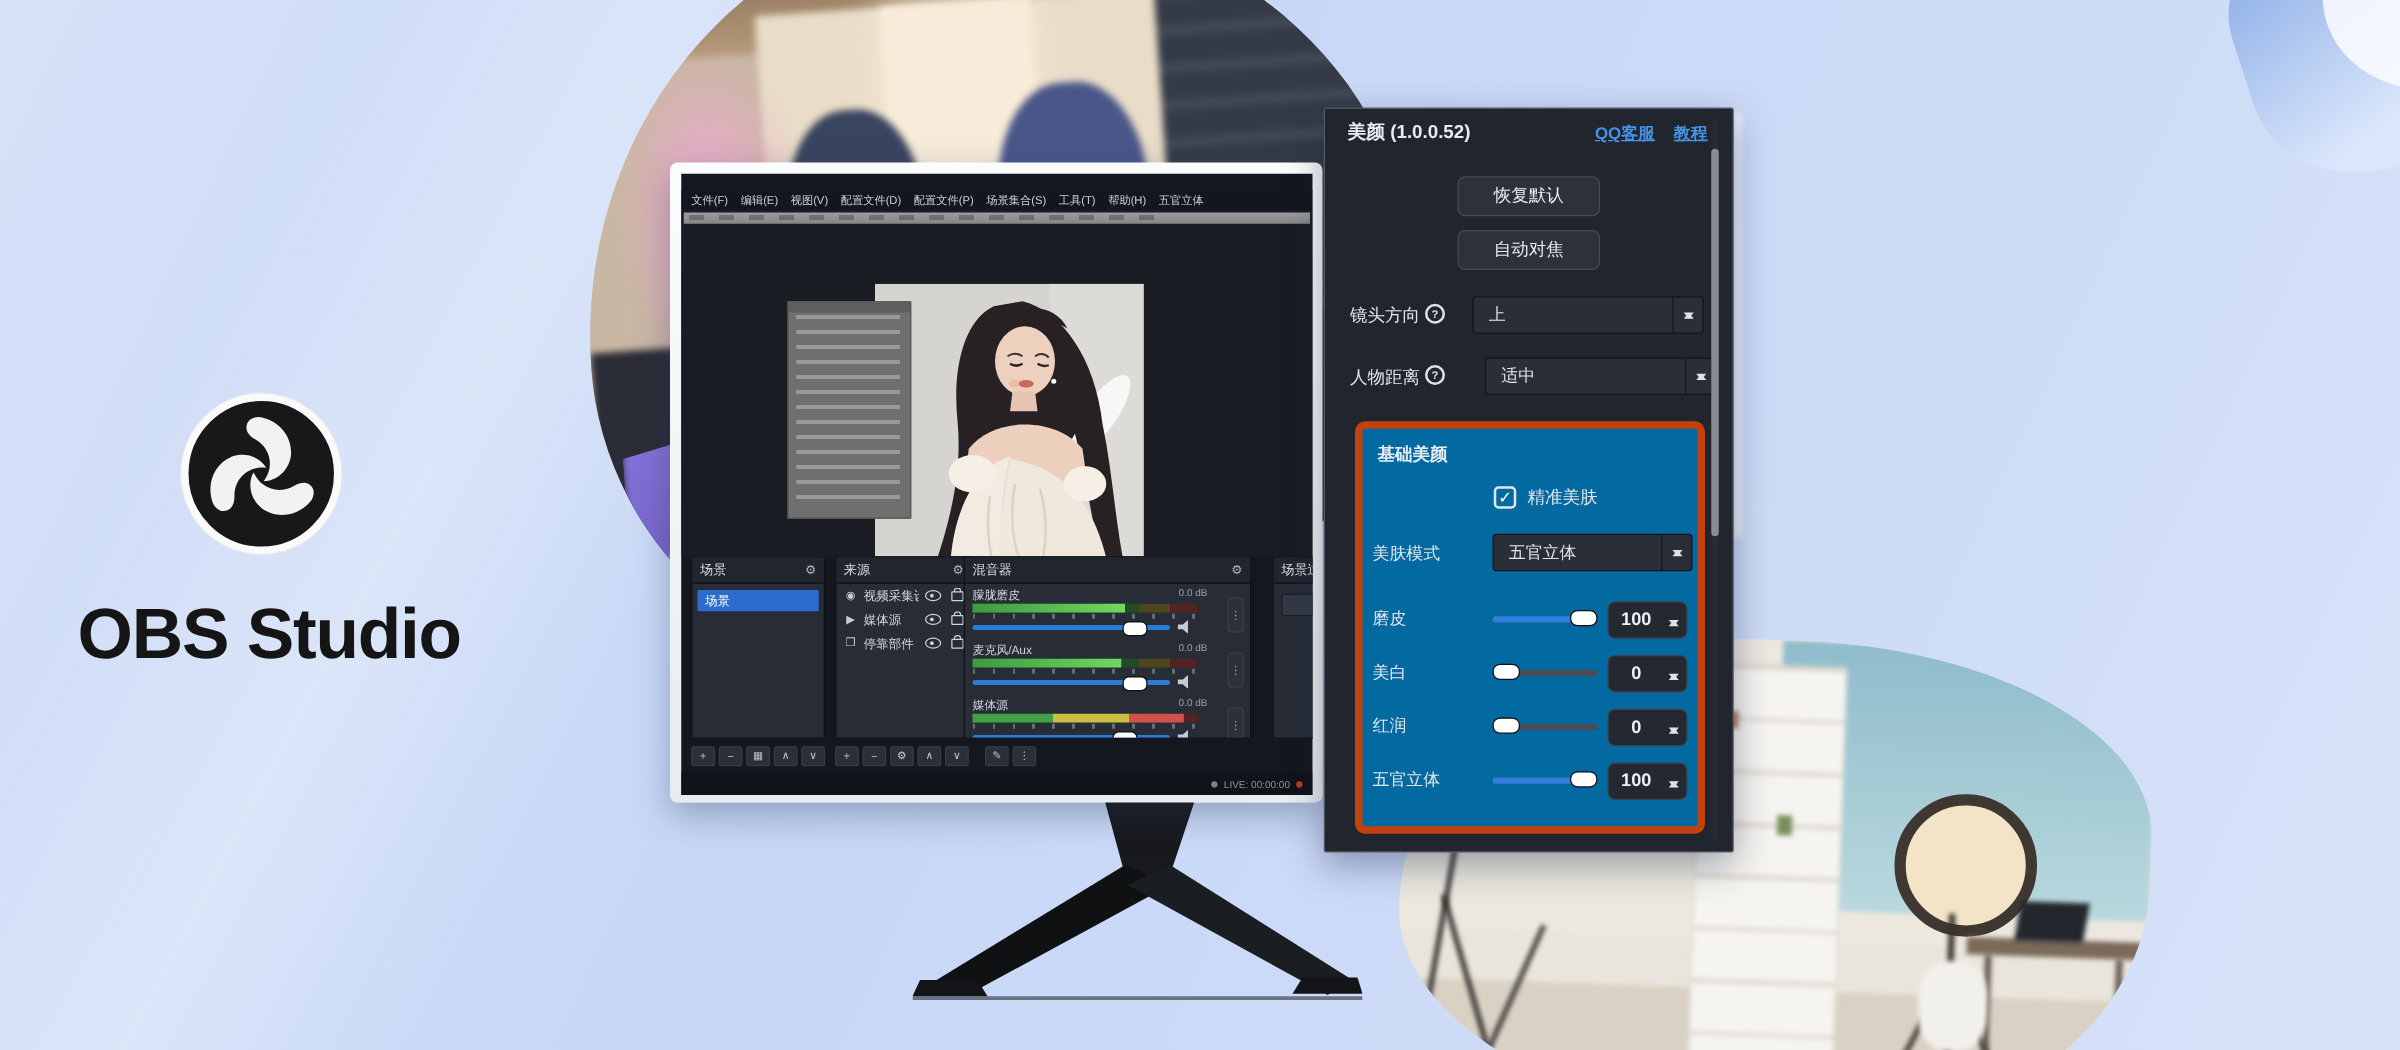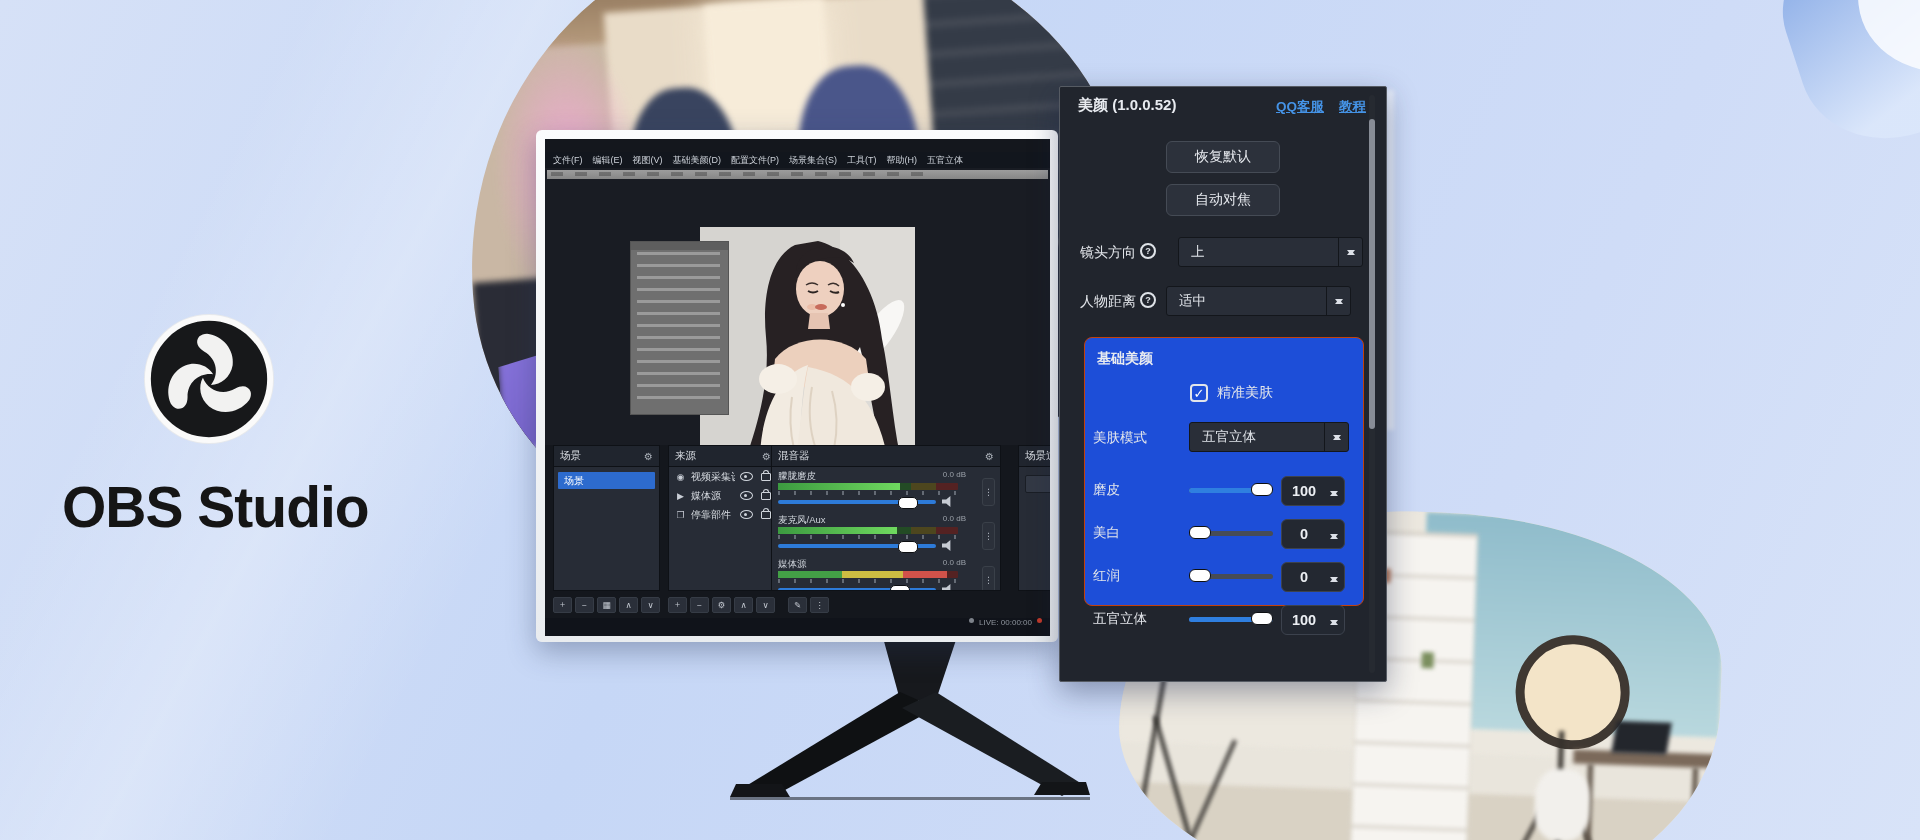--- a/index.html
+++ b/index.html
@@ -69,42 +69,42 @@
   .vol .vh{position:absolute;top:-3px;left:calc((100% - 18px)*var(--vol)/100);width:18px;height:10px;background:#fff;border:1px solid #0d0f12;border-radius:5px;}
   .spk{position:absolute;left:170px;top:26px;width:12px;height:11px;background:#c6cbd3;
        clip-path:polygon(0 32%,35% 32%,70% 0,70% 100%,35% 68%,0 68%);}
   .chbtn{position:absolute;right:5px;top:8px;width:11px;height:26px;background:#2b303a;border:1px solid #3a4049;border-radius:3px;
          color:#aab0ba;font-size:9px;display:flex;align-items:center;justify-content:center;}
   .transbox{margin:8px 6px;width:40px;height:16px;background:#333945;border:1px solid #1a1e25;border-radius:2px;}
   
   .tgroup{position:absolute;top:452px;height:27px;display:flex;align-items:center;gap:3px;}
   .tbtn{width:17px;height:14px;background:#2a2f39;border:1px solid #363c46;border-radius:2px;color:#c3c8d0;font-size:8.5px;
         display:flex;align-items:center;justify-content:center;}
-  .statusbar{position:absolute;left:0;top:479px;width:505px;height:18px;background:#10131a;display:flex;align-items:flex-start;justify-content:flex-end;gap:5px;padding-right:8px;box-sizing:border-box;}
+  .statusbar{position:absolute;left:0;top:479px;width:505px;height:18px;background:#10131a;display:flex;align-items:center;justify-content:flex-end;gap:5px;padding-right:8px;box-sizing:border-box;}
   .statusbar .st{font-size:8px;color:#8d939c;}
   .dotgrey{width:5px;height:5px;border-radius:50%;background:#7d828a;}
   .dotrec{width:5px;height:5px;border-radius:50%;background:#c0392b;}
   
   .bpanel{left:1059px;top:86px;width:326px;height:594px;background:#21252d;border:1px solid #565b63;border-radius:2px;
           box-shadow:0 10px 30px rgba(25,35,70,.4);z-index:5;}
   .bpanel *{position:absolute;box-sizing:border-box;}
   .bp-title{left:18px;top:9px;font-size:15px;font-weight:bold;color:#e8ebf0;}
   .bp-links{right:20px;top:11px;display:flex;gap:15px;}
   .bp-links a{position:static;font-size:13.5px;color:#4593e6;text-decoration:underline;font-weight:bold;}
   .bp-btn{left:106px;width:114px;height:32px;background:#2c313b;border:1px solid #454b55;border-radius:6px;
           color:#e8ebf0;font-size:14px;display:flex;align-items:center;justify-content:center;}
   .bp-row-label{left:20px;font-size:14px;color:#e2e5ea;white-space:nowrap;}
   .help{width:16px;height:16px;border:2px solid #dfe3e8;border-radius:50%;color:#dfe3e8;font-size:9px;font-weight:bold;
         display:flex;align-items:center;justify-content:center;}
   .dd{height:30px;background:#292e38;border:1px solid #13161b;border-radius:3px;display:flex;align-items:center;}
   .dd .val{position:static;font-size:13.5px;color:#dfe3e8;padding-left:12px;flex:1;}
   .dd .spin{position:static;width:24px;height:100%;border-left:1px solid #13161b;display:flex;flex-direction:column;align-items:center;justify-content:center;gap:3px;}
   .tri-u{width:0;height:0;border-left:4px solid transparent;border-right:4px solid transparent;border-bottom:5px solid #dde1e8;}
   .tri-d{width:0;height:0;border-left:4px solid transparent;border-right:4px solid transparent;border-top:5px solid #dde1e8;}
-  .subpanel{left:24px;top:250px;width:280px;height:269px;background:#1d4ed8;border:1px solid #c2410c;border-radius:8px;}
+  .subpanel{left:24px;top:250px;width:280px;height:330px;background:#0369a1;border:6px solid #c2410c;border-radius:8px;}
   .sp-title{left:12px;top:12px;font-size:14px;font-weight:bold;color:#e8ebf0;}
   .cbrow{left:105px;top:46px;display:flex;align-items:center;gap:9px;}
   .cbox{position:static;width:18px;height:18px;border:2px solid #e2e5ea;border-radius:4px;color:#fff;font-size:13px;font-weight:bold;
         display:flex;align-items:center;justify-content:center;background:transparent;}
   .cblabel{position:static;font-size:14px;color:#e2e5ea;}
   .srow-label{left:8px;font-size:13.5px;color:#e2e5ea;white-space:nowrap;}
   .track{left:104px;width:84px;height:5px;background:#474c55;border-radius:3px;}
   .track .fill{left:0;top:0;height:100%;width:calc(var(--v)*1%);background:#2f7fe0;border-radius:3px;}
   .track .knob{top:-5px;left:calc((100% - 22px)*var(--v)/100);width:22px;height:13px;background:#fff;border:1px solid #0d0f12;border-radius:6px;}
   .vbox{left:196px;width:64px;height:30px;background:#232831;border:1px solid #3c424d;border-radius:6px;display:flex;align-items:center;}
@@ -183,21 +183,21 @@
   </svg>
 
   <div class="abs monitor" style="z-index:3;">
     <div class="screen">
 
 
       <div class="menubar">
         <span>文件(F)</span>
         <span>编辑(E)</span>
         <span>视图(V)</span>
-        <span>基础美颜(D)</span>
+        <span>配置文件(D)</span>
         <span>配置文件(P)</span>
         <span>场景集合(S)</span>
         <span>工具(T)</span>
         <span>帮助(H)</span>
         <span>五官立体</span>
       </div>
 
       <div class="preview">
         <div class="apptool"></div>
 
@@ -367,21 +367,21 @@
     <div class="dd" style="left:118px;top:150px;width:185px;">
       <span class="val">上</span>
       <span class="spin">
           <i class="tri-u"></i>
           <i class="tri-d"></i>
         </span>
     </div>
 
     <div class="bp-row-label" style="top:206px;">人物距离</div>
     <div class="help" style="left:80px;top:205px;">?</div>
-    <div class="dd" style="left:106px;top:199px;width:185px;">
+    <div class="dd" style="left:128px;top:199px;width:185px;">
       <span class="val">适中</span>
       <span class="spin">
           <i class="tri-u"></i>
           <i class="tri-d"></i>
         </span>
     </div>
 
     <div class="subpanel">
       <div class="sp-title">基础美颜</div>
 

